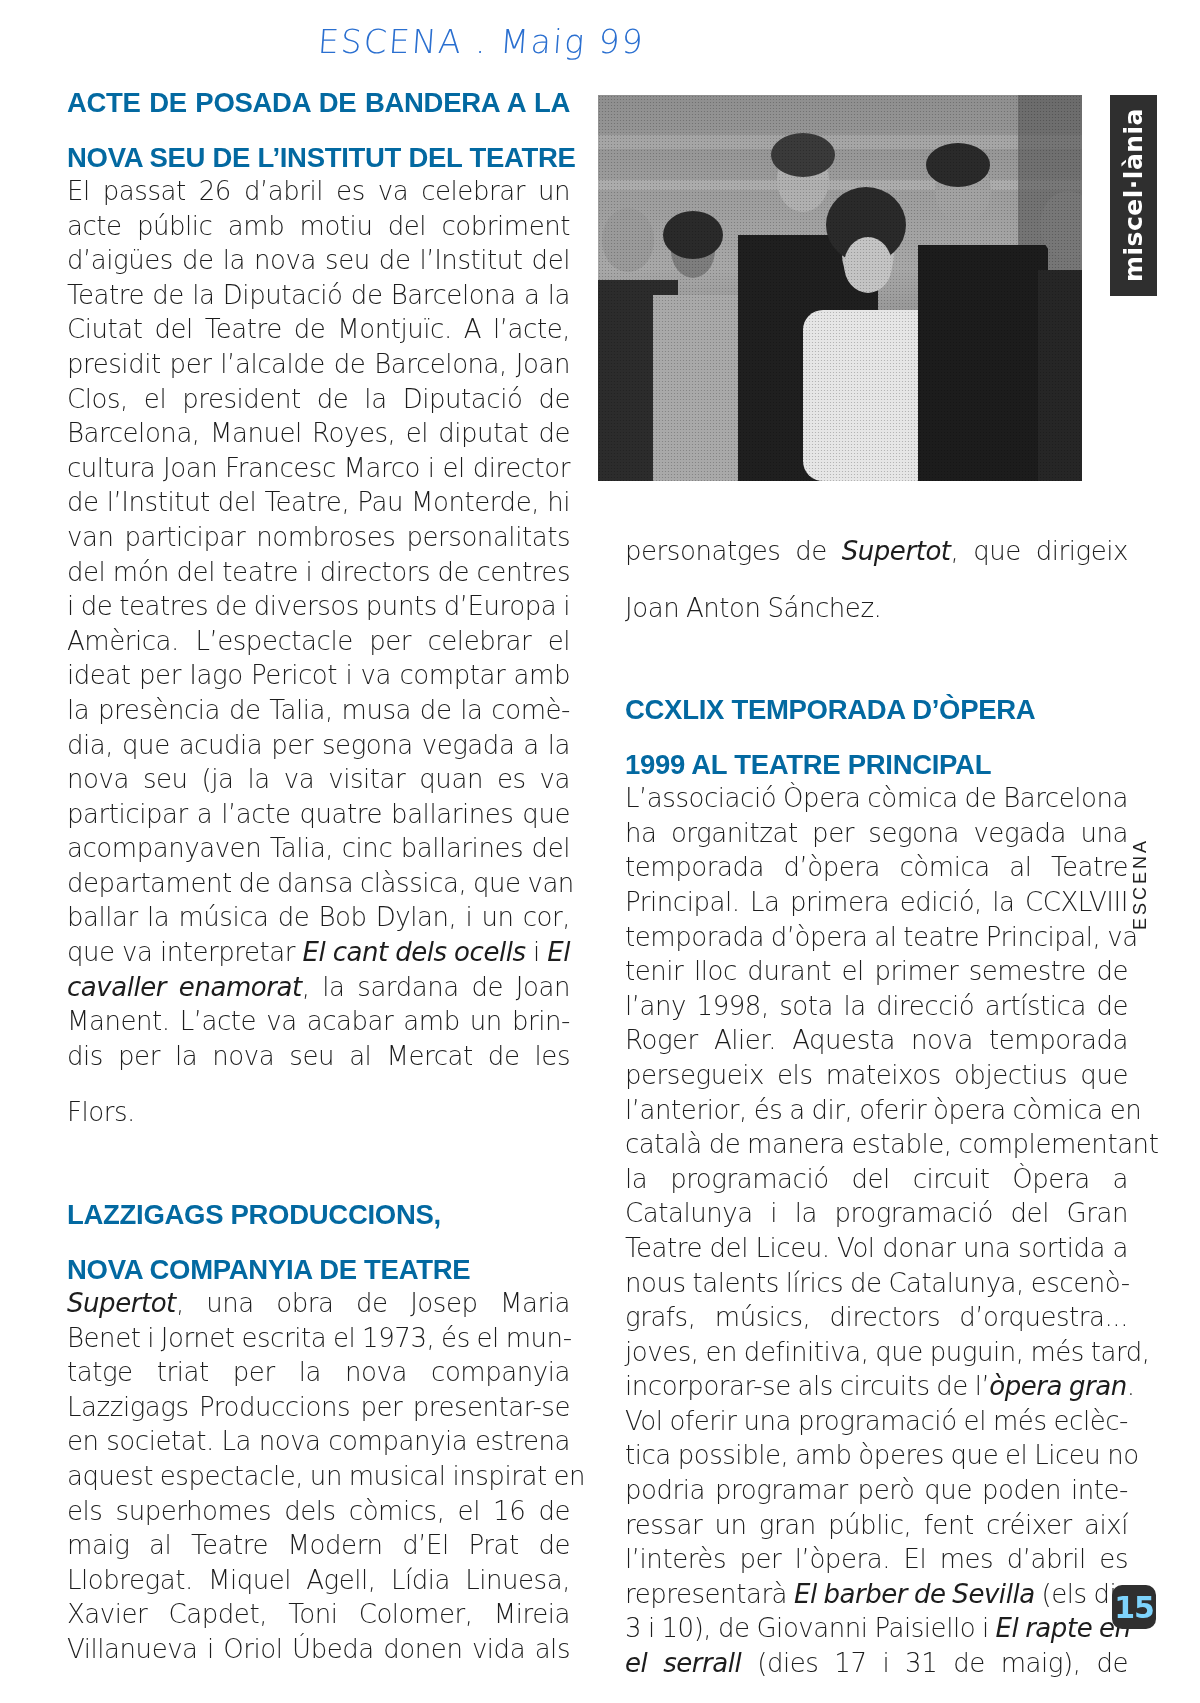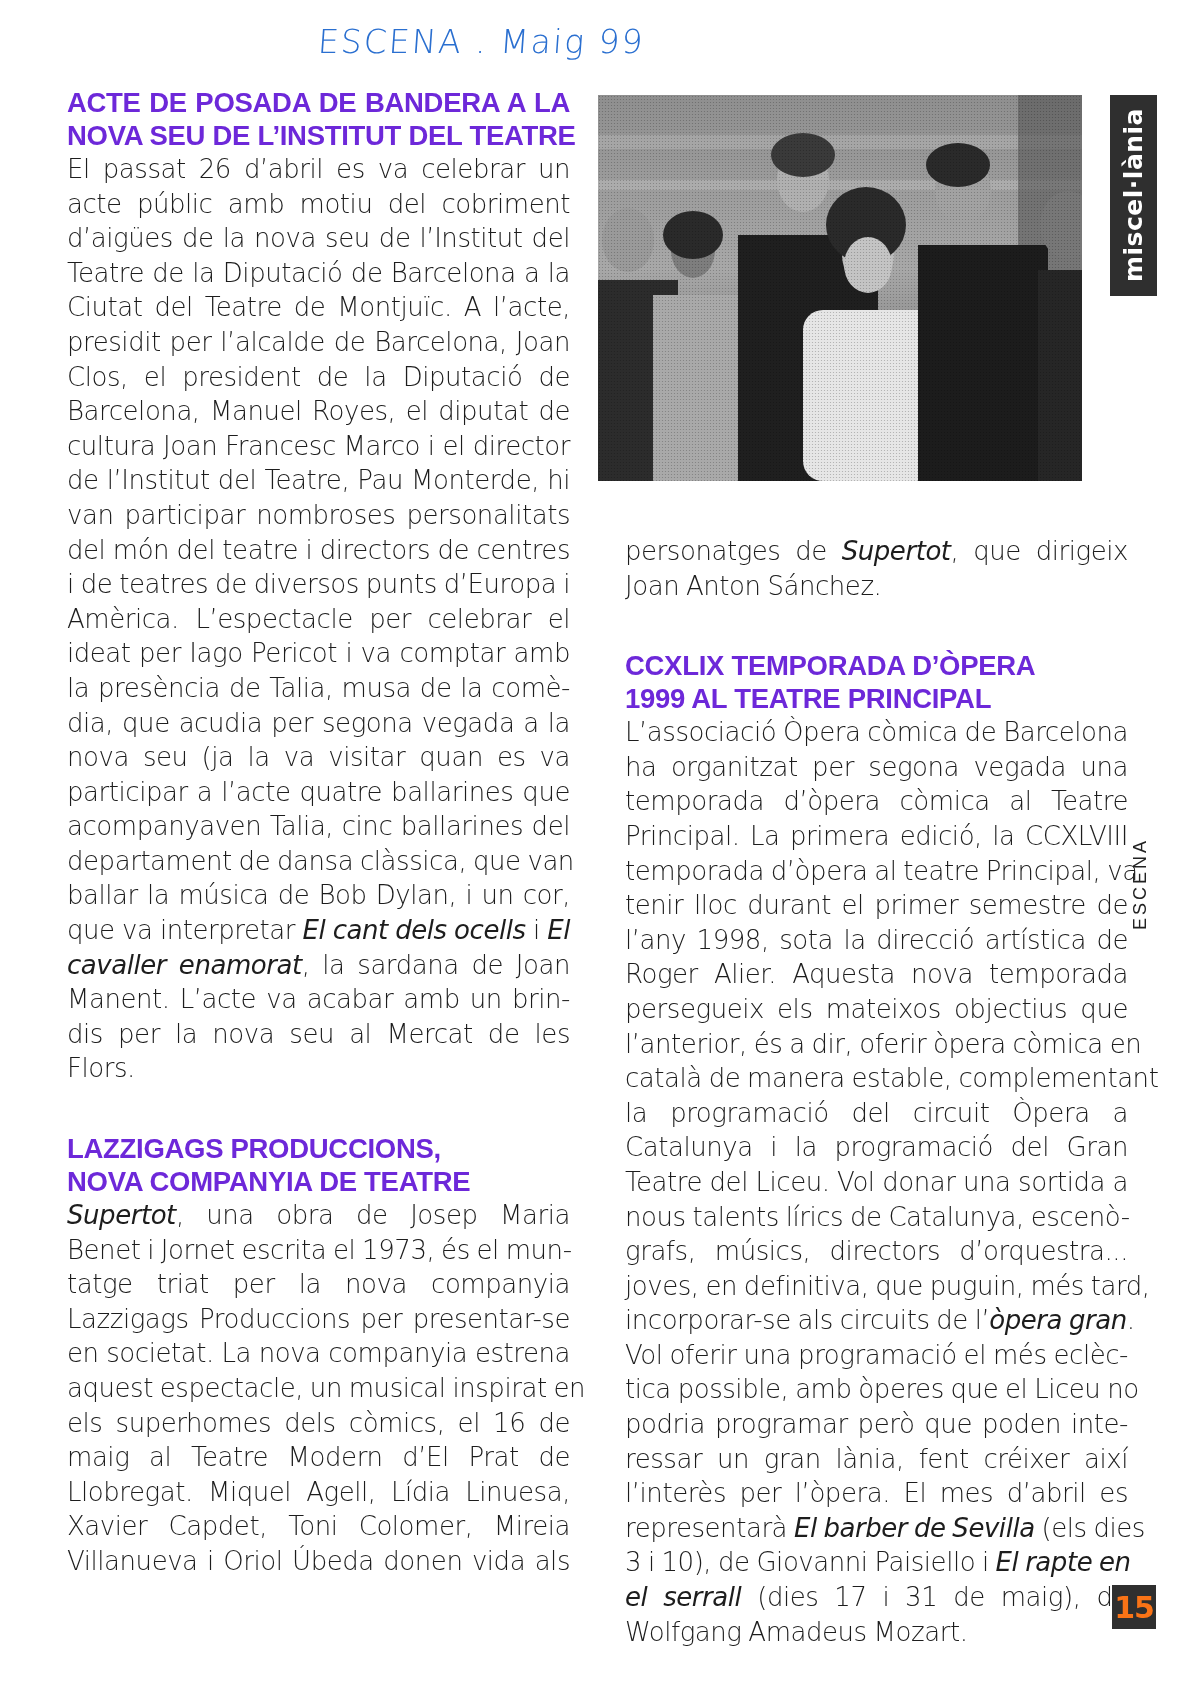--- a/index.html
+++ b/index.html
@@ -4,38 +4,38 @@
 <style>
   html, body { margin: 0; padding: 0; background: #ffffff; }
   body { width: 1200px; height: 1703px; position: relative; overflow: hidden;
          font-family: "DejaVu Sans", sans-serif; color: #1d1d1d; }
   .handnote { position: absolute; left: 318px; top: 22px; font-family: "DejaVu Sans", sans-serif;
               font-size: 33px; color: #2a6fd0; letter-spacing: 2px; font-weight: 300; transform: skewX(-4deg); }
   .col { position: absolute; width: 503px; }
   .col.left { left: 67px; top: 86px; }
   .col.right { left: 625px; top: 534px; }
   .heading { font-family: "Liberation Sans", sans-serif; font-weight: bold; font-size: 27.5px;
-             line-height: 33px; letter-spacing: -0.3px; margin: 0; color: #6d28d9; }
+             line-height: 33px; letter-spacing: -0.3px; margin: 0; color: #0369a1; }
   .body { font-family: "DejaVu Sans", sans-serif; font-size: 26px; line-height: 34.6px;
           text-align: justify; margin: 0; font-weight: 300; letter-spacing: -0.45px; word-spacing: -1px; }
   .line { display: block; text-align: justify; text-align-last: justify; white-space: nowrap; overflow: visible; }
-  .line.last { text-align-last: left; }
+  .line.last { text-align-last: left; margin-top: 22px; }
   .gap { height: 46px; }
   em { font-style: italic; }
   .photo { position: absolute; left: 598px; top: 95px; width: 484px; height: 386px; overflow: hidden;
            background: #6a6a6a; }
   .side-tab { position: absolute; left: 1110px; top: 95px; width: 47px; height: 201px; background: #2f2f2f;
               display: flex; align-items: center; justify-content: center; }
   .side-tab span { writing-mode: vertical-rl; transform: rotate(180deg); color: #ffffff;
                    font-family: "DejaVu Sans", sans-serif; font-weight: bold; font-size: 25px; letter-spacing: 0.5px; }
   .side-label { position: absolute; left: 1130px; top: 838px; writing-mode: vertical-rl; transform: rotate(180deg);
                 font-family: "Liberation Sans", sans-serif; font-size: 18px; letter-spacing: 3px; color: #222; transform-origin: center; }
   .page-num { position: absolute; left: 1112px; top: 1585px; width: 44px; height: 44px; background: #2f2f2f;
-              color: #f97316; font-family: "DejaVu Sans", sans-serif; font-weight: bold; font-size: 30px;
-              display: flex; align-items: center; justify-content: center; letter-spacing: -1px; }
+              color: #7dd3fc; font-family: "DejaVu Sans", sans-serif; font-weight: bold; font-size: 30px;
+              display: flex; align-items: center; justify-content: center; letter-spacing: -1px; border-radius: 10px; }
 </style>
 </head>
 <body>
 
 <div class="handnote">ESCENA . Maig 99</div>
 
 <div class="col left">
   <h2 class="heading">
     <span class="line">ACTE DE POSADA DE BANDERA A LA</span>
     <span class="line last">NOVA SEU DE L’INSTITUT DEL TEATRE</span>
@@ -166,21 +166,21 @@
     <span class="line">la programació del circuit Òpera a</span>
     <span class="line">Catalunya i la programació del Gran</span>
     <span class="line">Teatre del Liceu. Vol donar una sortida a</span>
     <span class="line">nous talents lírics de Catalunya, escenò-</span>
     <span class="line">grafs, músics, directors d’orquestra...</span>
     <span class="line">joves, en definitiva, que puguin, més tard,</span>
     <span class="line"><span>incorporar-se als circuits de l’</span><em>òpera gran</em><span>.</span></span>
     <span class="line">Vol oferir una programació el més eclèc-</span>
     <span class="line">tica possible, amb òperes que el Liceu no</span>
     <span class="line">podria programar però que poden inte-</span>
-    <span class="line">ressar un gran lània, fent créixer així</span>
+    <span class="line">ressar un gran públic, fent créixer així</span>
     <span class="line">l’interès per l’òpera. El mes d’abril es</span>
     <span class="line"><span>representarà </span><em>El barber de Sevilla</em><span> (els dies</span></span>
     <span class="line"><span>3 i 10), de Giovanni Paisiello i </span><em>El rapte en</em></span>
     <span class="line"><em>el serrall</em><span> (dies 17 i 31 de maig), de</span></span>
     <span class="line last">Wolfgang Amadeus Mozart.</span>
   </div>
 </div>
 
 <div class="side-label">ESCENA</div>
 <div class="page-num">15</div>

